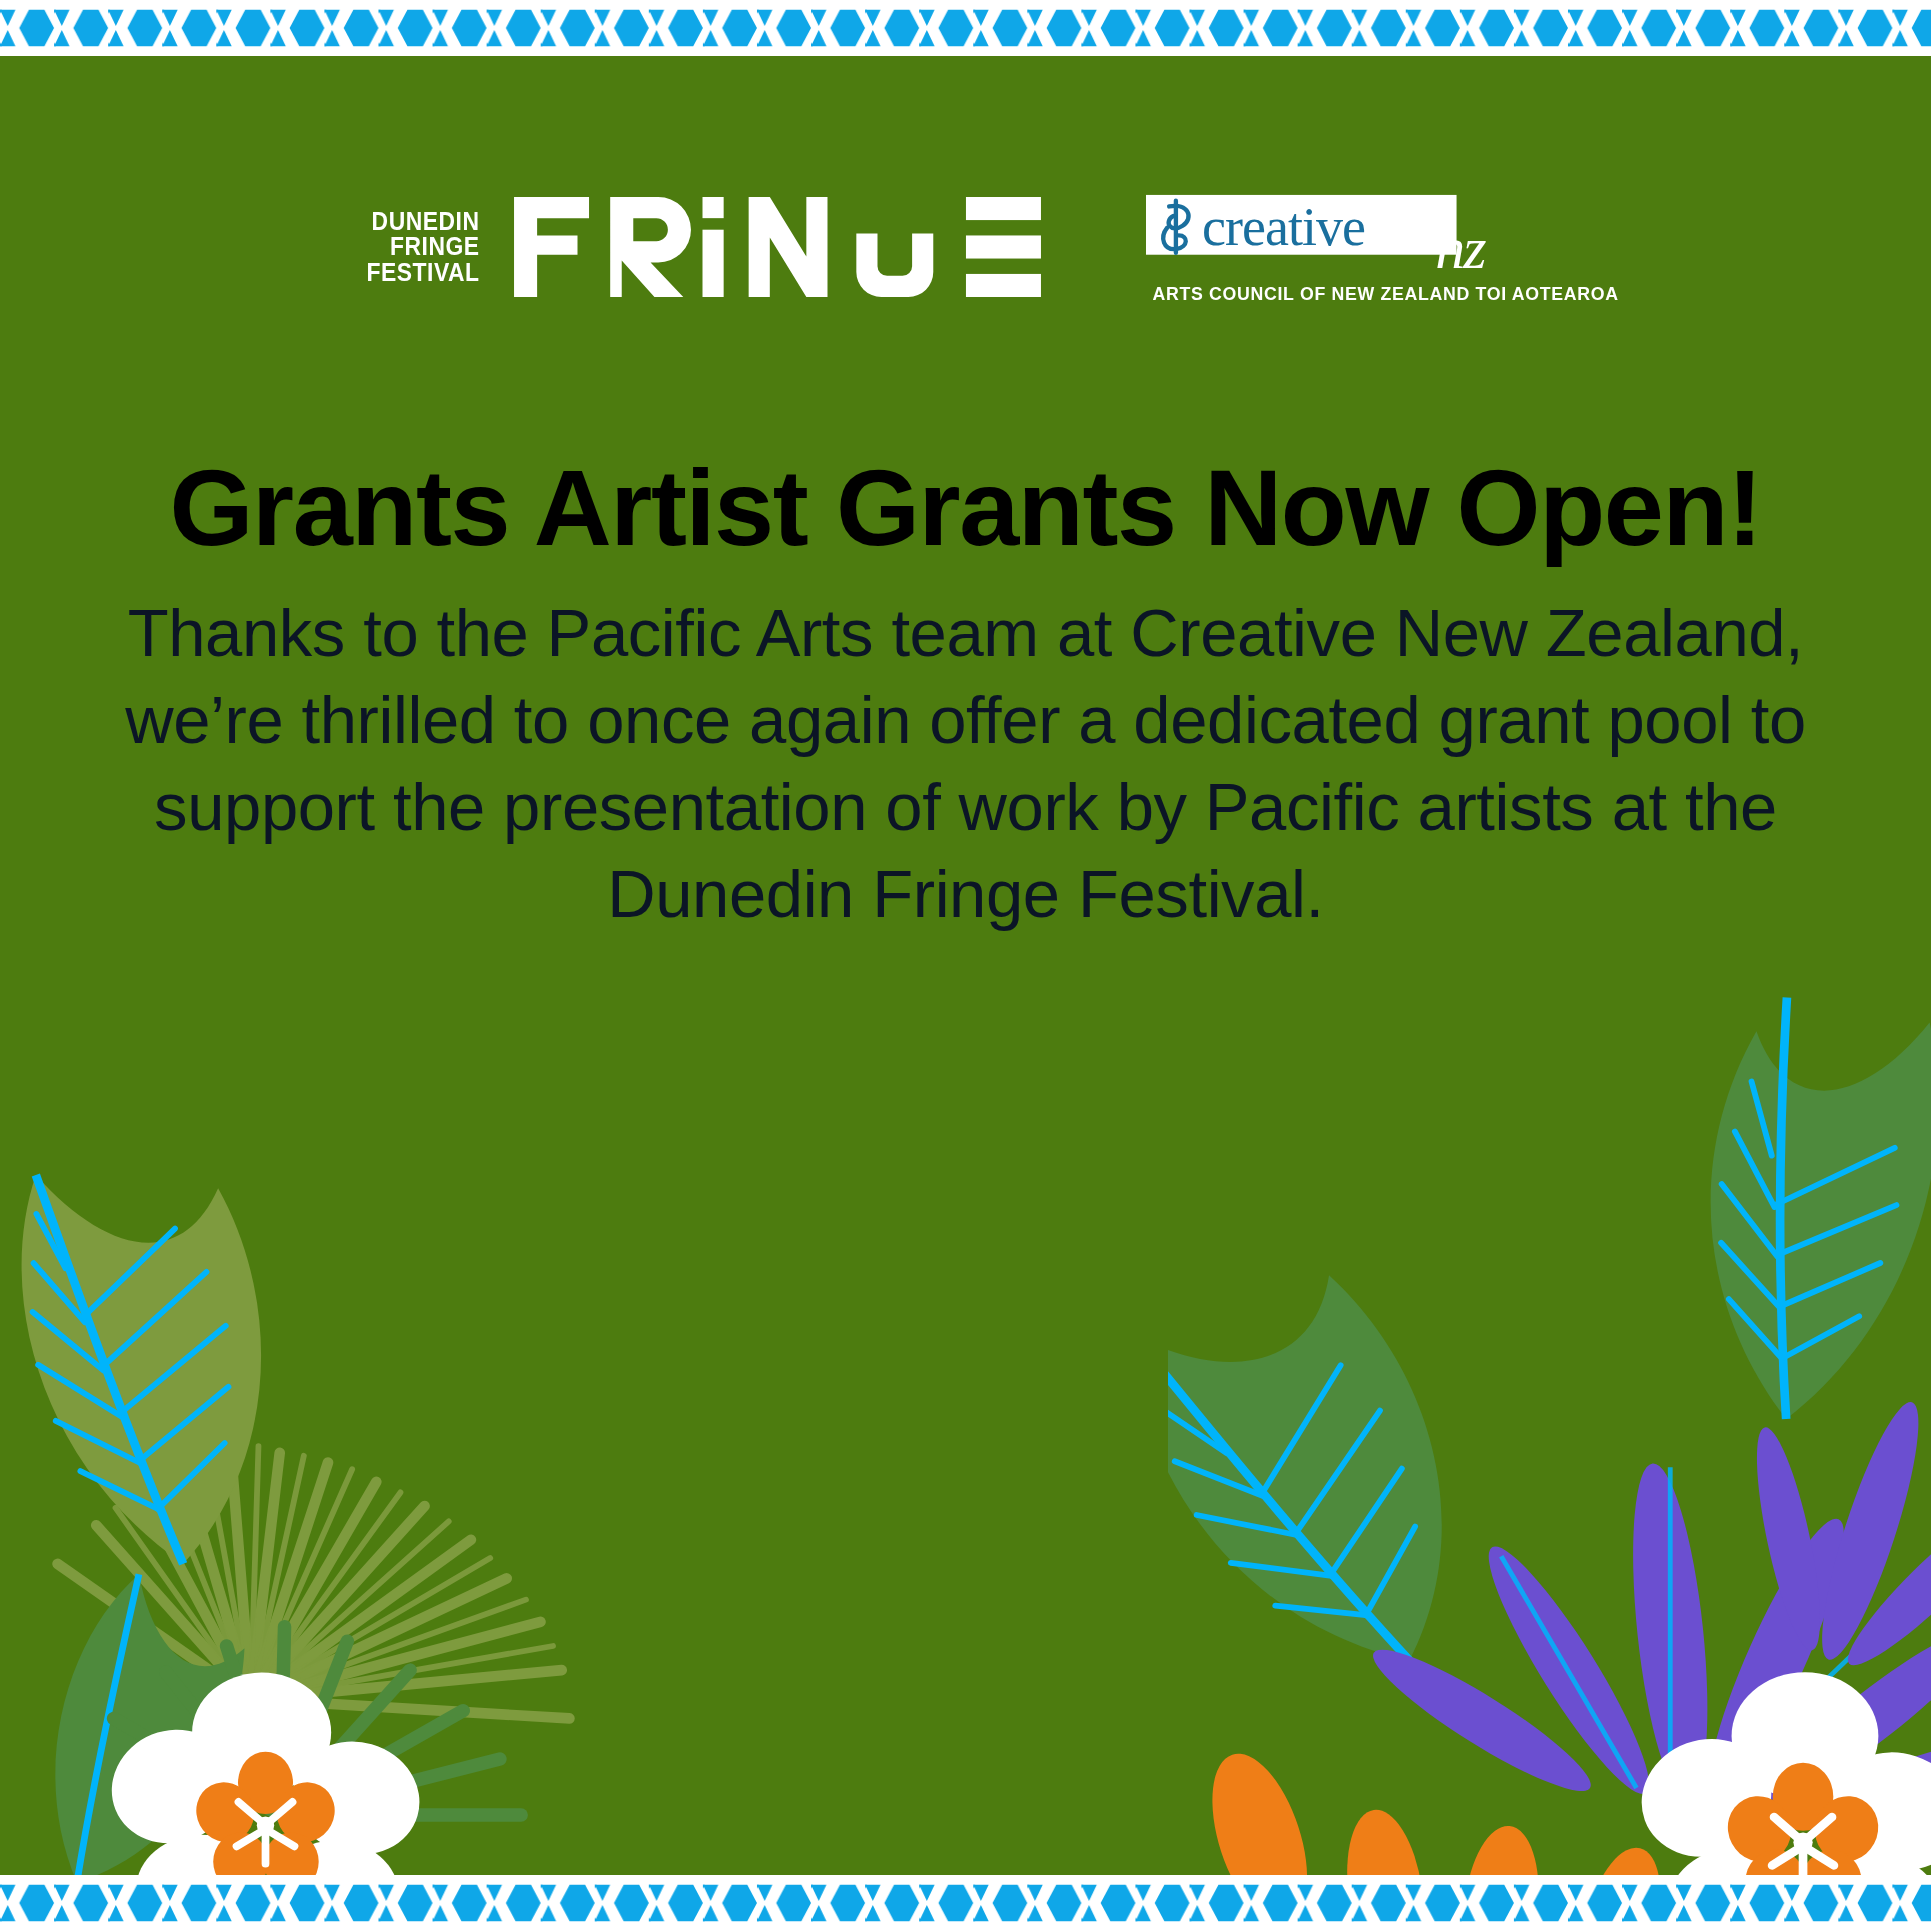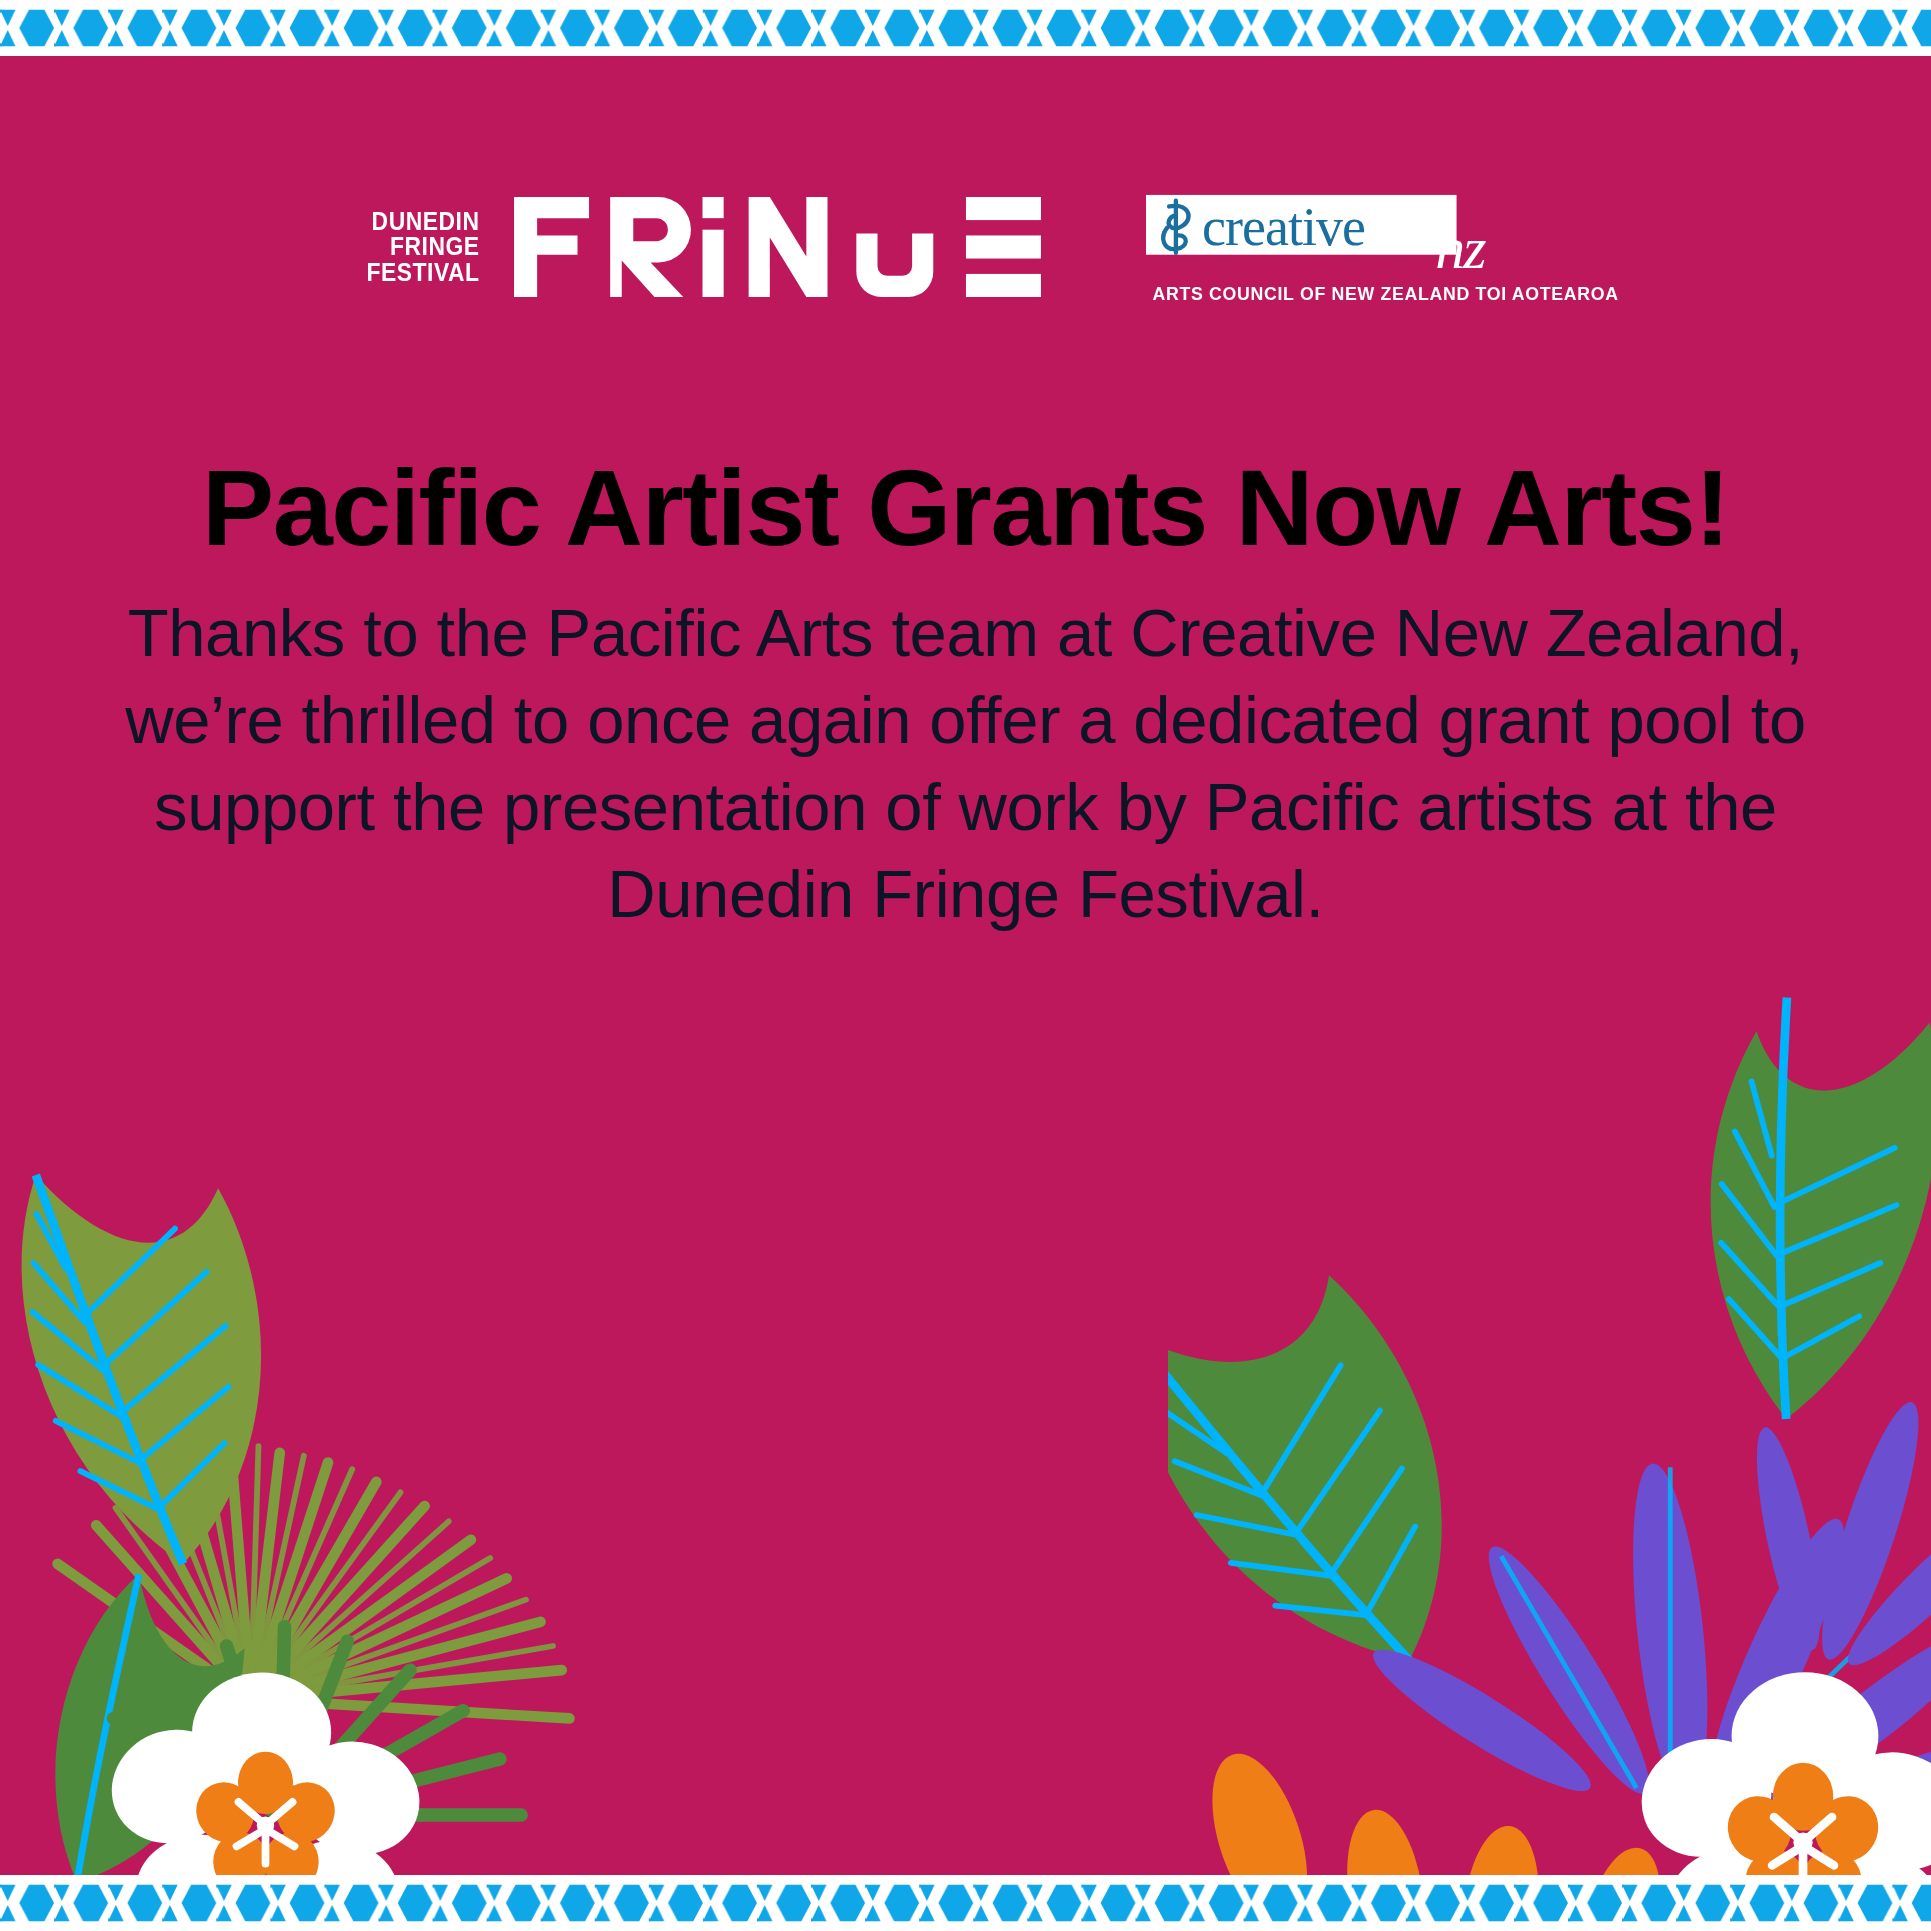--- a/index.html
+++ b/index.html
@@ -5,21 +5,21 @@
   html,body{margin:0;padding:0;}
   body{
     width:1931px;height:1931px;
     background:#00b4fb;
     font-family:"Liberation Sans", sans-serif;
     overflow:hidden;
   }
   #poster{
     position:relative;
     width:1931px;height:1931px;
-    background:#be185d;
+    background:#4d7c0f;
     overflow:hidden;
   }
 
   
   .tapa{
     position:absolute;left:0;width:1931px;height:56px;
     background:#ffffff;
     overflow:hidden;
     z-index:40;
   }
@@ -341,21 +341,21 @@
         <text x="58" y="58" font-family="'Liberation Serif', serif" font-size="56" fill="#1a6f9e" letter-spacing="-1">creative</text>
 
         <text x="300" y="82" font-family="'Liberation Serif', serif" font-size="62" font-style="italic" fill="#ffffff" letter-spacing="-2">nz</text>
       </svg>
       <div class="cnz-tag">ARTS COUNCIL OF NEW ZEALAND  TOI AOTEAROA</div>
     </div>
 
   </div>
 
   <div class="copy">
-    <h1 class="headline">Pacific Artist Grants Now Arts!</h1>
+    <h1 class="headline">Grants Artist Grants Now Open!</h1>
     <div class="body-copy">
       <p>Thanks to the Pacific Arts team at Creative New Zealand, we’re thrilled to once again offer a dedicated grant pool to support the presentation of work by Pacific artists at the Dunedin Fringe Festival.</p>
     </div>
   </div>
 
   <div class="tapa bottom">
     <svg width="1931" height="56" viewBox="0 0 2000 58" xmlns="http://www.w3.org/2000/svg" aria-hidden="true">
       <defs>
         <pattern id="tapaBot" x="0" y="0" width="56" height="58" patternUnits="userSpaceOnUse">
           <rect x="0" y="0" width="56" height="58" fill="#ffffff"></rect>

